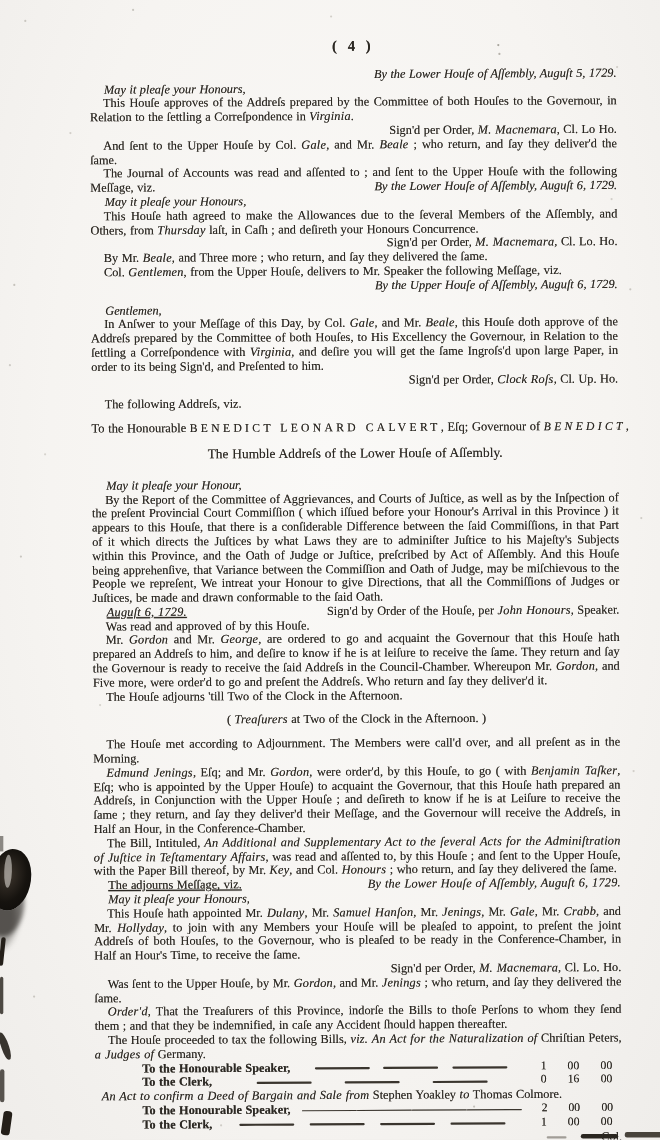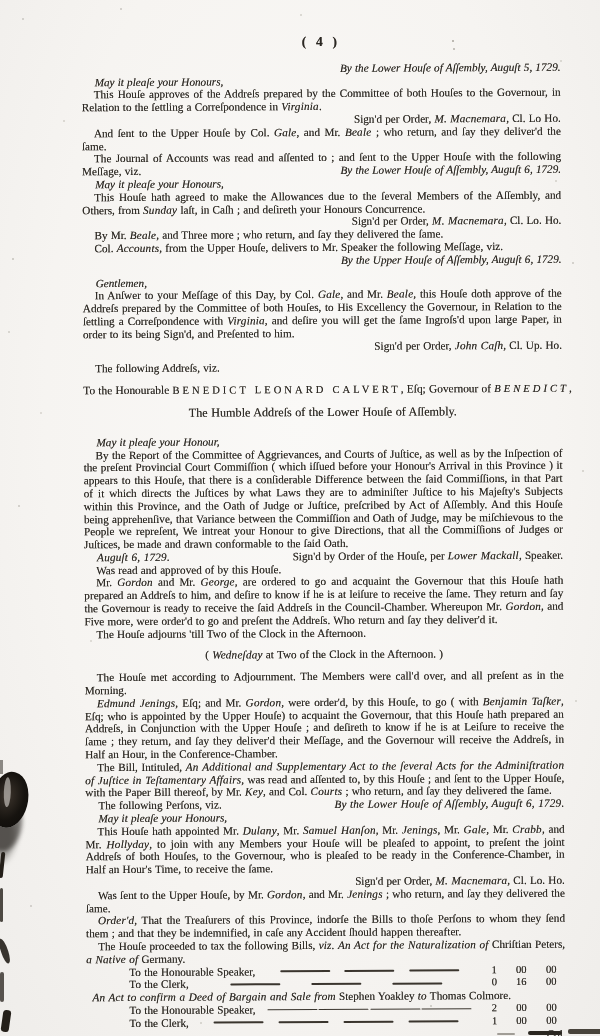--- a/index.html
+++ b/index.html
@@ -50,30 +50,30 @@
     text-shadow:0 0 .35px rgba(45,38,30,.65);
     word-spacing:.4px;
   }
   .pageno{text-align:center;font-size:13.5px;font-weight:bold;letter-spacing:3px;margin-bottom:13px;text-indent:0;}
   .byline{text-align:right;font-style:italic;}
   .pullup{margin-top:-12.8px;}
   .sal{font-style:italic;padding-left:13px;text-align:left;}
   .para{text-indent:12px;}
   .signoff{text-align:right;}
   .dateline{display:flex;justify-content:space-between;}
-  .dl-left{padding-left:13px;white-space:nowrap;}
+  .dl-left{padding-left:13px;white-space:nowrap;text-decoration:underline;}
   .dl-right{white-space:nowrap;}
   .centerline{text-align:center;text-indent:0;}
   .heading-center{text-align:center;font-size:12.2px;text-indent:0;}
   .addrto{text-align:center;font-size:11.4px;white-space:nowrap;text-indent:0;}
   .addrto .ls{letter-spacing:3px;font-size:10.6px;}
   .ls{letter-spacing:3px;}
   .actline{padding-left:6px;text-align:left;}
   .taxrow{display:flex;align-items:center;padding-left:43px;}
-  .tax-label{white-space:nowrap;}
+  .tax-label{white-space:nowrap;font-weight:bold;}
   .tax-dashes{flex:1;display:flex;justify-content:space-evenly;align-items:center;margin:0 10px;}
   .dash{height:1.5px;background:#3a352e;width:50px;border-radius:1px;}
   .amts{display:flex;white-space:nowrap;}
   .amt{display:inline-block;text-align:center;font-size:10.6px;}
   .amt.l{width:22px;} .amt.s{width:32px;} .amt.d{width:28px;}
   .catchword{text-align:right;}
   .sp{margin-top:9px;}
   i{letter-spacing:.2px;}
 </style>
 </head>
@@ -96,54 +96,54 @@
     <div class="pageno">( 4 )</div>
     <div id="blocks">
         <div class="byline">By the Lower Houſe of Aſſembly, Auguſt 5, 1729.</div>
         <div class="sal">May it pleaſe your Honours,</div>
         <div class="para">This Houſe approves of the Addreſs prepared by the Committee of both Houſes to the Governour, in Relation to the ſettling a Correſpondence in <i>Virginia</i>.</div>
         <div class="signoff">Sign'd per Order, <i>M. Macnemara</i>, Cl. Lo Ho.</div>
         <div class="para">And ſent to the Upper Houſe by Col. <i>Gale</i>, and Mr. <i>Beale</i> ; who return, and ſay they deliver'd the ſame.</div>
         <div class="para">The Journal of Accounts was read and aſſented to ; and ſent to the Upper Houſe with the following Meſſage, viz.</div>
         <div class="pullup byline">By the Lower Houſe of Aſſembly, Auguſt 6, 1729.</div>
         <div class="sal">May it pleaſe your Honours,</div>
-        <div class="para">This Houſe hath agreed to make the Allowances due to the ſeveral Members of the Aſſembly, and Others, from <i>Sunday</i> laſt, in Caſh ; and deſireth your Honours Concurrence.</div>
+        <div class="para">This Houſe hath agreed to make the Allowances due to the ſeveral Members of the Aſſembly, and Others, from <i>Thursday</i> laſt, in Caſh ; and deſireth your Honours Concurrence.</div>
         <div class="signoff">Sign'd per Order, <i>M. Macnemara</i>, Cl. Lo. Ho.</div>
         <div class="para">By Mr. <i>Beale</i>, and Three more ; who return, and ſay they delivered the ſame.</div>
-        <div class="para">Col. <i>Accounts</i>, from the Upper Houſe, delivers to Mr. Speaker the following Meſſage, viz.</div>
+        <div class="para">Col. <i>Gentlemen</i>, from the Upper Houſe, delivers to Mr. Speaker the following Meſſage, viz.</div>
         <div class="byline">By the Upper Houſe of Aſſembly, Auguſt 6, 1729.</div>
         <div class="sal sp">Gentlemen,</div>
         <div class="para">In Anſwer to your Meſſage of this Day, by Col. <i>Gale</i>, and Mr. <i>Beale</i>, this Houſe doth approve of the Addreſs prepared by the Committee of both Houſes, to His Excellency the Governour, in Relation to the ſettling a Correſpondence with <i>Virginia</i>, and deſire you will get the ſame Ingroſs'd upon large Paper, in order to its being Sign'd, and Preſented to him.</div>
-        <div class="signoff">Sign'd per Order, <i>John Caſh</i>, Cl. Up. Ho.</div>
+        <div class="signoff">Sign'd per Order, <i>Clock Roſs</i>, Cl. Up. Ho.</div>
         <div class="para sp">The following Addreſs, viz.</div>
         <div class="addrto sp">To the Honourable <span class="ls">BENEDICT LEONARD CALVERT</span>, Eſq; Governour of <i><span class="ls">BENEDICT</span></i>,</div>
         <div class="heading-center sp">The Humble Addreſs of the Lower Houſe of Aſſembly.</div>
         <div class="sal sp" style="margin-top: 16px;">May it pleaſe your Honour,</div>
         <div class="para">By the Report of the Committee of Aggrievances, and Courts of Juſtice, as well as by the Inſpection of the preſent Provincial Court Commiſſion ( which iſſued before your Honour's Arrival in this Province ) it appears to this Houſe, that there is a conſiderable Difference between the ſaid Commiſſions, in that Part of it which directs the Juſtices by what Laws they are to adminiſter Juſtice to his Majeſty's Subjects within this Province, and the Oath of Judge or Juſtice, preſcribed by Act of Aſſembly.  And this Houſe being apprehenſive, that Variance between the Commiſſion and Oath of Judge, may be miſchievous to the People we repreſent,  We intreat your Honour to give Directions, that all the Commiſſions of Judges or Juſtices, be made and drawn conformable to the ſaid Oath.</div>
         <div class="dateline">
           <span class="dl-left"><i>Auguſt 6, 1729.</i></span>
-          <span class="dl-right">Sign'd by Order of the Houſe, per <i>Lower Mackall</i>, Speaker.</span>
+          <span class="dl-right">Sign'd by Order of the Houſe, per <i>John Honours</i>, Speaker.</span>
         </div>
         <div class="para">Was read and approved of by this Houſe.</div>
         <div class="para">Mr. <i>Gordon</i> and Mr. <i>George</i>, are ordered to go and acquaint the Governour that this Houſe hath prepared an Addreſs to him, and deſire to know if he is at leiſure to receive the ſame.  They return and ſay the Governour is ready to receive the ſaid Addreſs in the Council-Chamber. Whereupon Mr. <i>Gordon</i>, and Five more, were order'd to go and preſent the Addreſs.  Who return and ſay they deliver'd it.</div>
         <div class="para">The Houſe adjourns 'till Two of the Clock in the Afternoon.</div>
-        <div class="centerline sp">( <i>Wedneſday</i> at Two of the Clock in the Afternoon. )</div>
+        <div class="centerline sp">( <i>Treaſurers</i> at Two of the Clock in the Afternoon. )</div>
         <div class="para sp">The Houſe met according to Adjournment.  The Members were call'd over, and all preſent as in the Morning.</div>
         <div class="para"><i>Edmund Jenings</i>, Eſq; and Mr. <i>Gordon</i>, were order'd, by this Houſe, to go ( with <i>Benjamin Taſker</i>, Eſq; who is appointed by the Upper Houſe) to acquaint the Governour, that this Houſe hath prepared an Addreſs, in Conjunction with the Upper Houſe ; and deſireth to know if he is at Leiſure to receive the ſame ; they return, and ſay they deliver'd their Meſſage, and the Governour will receive the  Addreſs, in Half an Hour, in the Conference-Chamber.</div>
-        <div class="para">The Bill, Intituled, <i>An Additional and Supplementary Act to the ſeveral Acts for the Adminiſtration of Juſtice in Teſtamentary Affairs</i>, was read and aſſented to, by this Houſe ; and ſent to the Upper Houſe, with the Paper Bill thereof, by Mr. <i>Key</i>, and Col. <i>Courts</i> ; who return, and ſay they delivered the ſame.</div>
+        <div class="para">The Bill, Intituled, <i>An Additional and Supplementary Act to the ſeveral Acts for the Adminiſtration of Juſtice in Teſtamentary Affairs</i>, was read and aſſented to, by this Houſe ; and ſent to the Upper Houſe, with the Paper Bill thereof, by Mr. <i>Key</i>, and Col. <i>Honours</i> ; who return, and ſay they delivered the ſame.</div>
         <div class="dateline">
-          <span class="dl-left">The following Perſons, viz.</span>
+          <span class="dl-left">The adjourns Meſſage, viz.</span>
           <span class="dl-right"><i>By the Lower Houſe of Aſſembly, Auguſt 6, 1729.</i></span>
         </div>
         <div class="sal">May it pleaſe your Honours,</div>
         <div class="para">This Houſe hath appointed Mr. <i>Dulany</i>, Mr. <i>Samuel Hanſon</i>, Mr. <i>Jenings</i>, Mr. <i>Gale</i>, Mr. <i>Crabb</i>, and Mr. <i>Hollyday</i>, to join with any Members your Houſe will be pleaſed to appoint, to preſent the joint Addreſs of both Houſes, to the Governour, who is pleaſed to be ready in the Conference-Chamber, in Half an Hour's Time, to receive the ſame.</div>
         <div class="signoff">Sign'd per Order, <i>M. Macnemara</i>, Cl. Lo. Ho.</div>
         <div class="para">Was ſent to the Upper Houſe, by Mr. <i>Gordon</i>, and Mr. <i>Jenings</i> ; who return, and ſay they delivered the ſame.</div>
         <div class="para"><i>Order'd</i>, That the Treaſurers of this Province, indorſe the Bills to thoſe Perſons to whom they ſend them ; and that they be indemnified, in caſe any Accident ſhould happen thereafter.</div>
-        <div class="para">The Houſe proceeded to tax the following Bills, <i>viz. An Act for the Naturalization of</i> Chriſtian Peters, <i>a Native of</i> Germany.</div>
+        <div class="para">The Houſe proceeded to tax the following Bills, <i>viz. An Act for the Naturalization of</i> Chriſtian Peters, <i>a Judges of</i> Germany.</div>
         <div class="taxrow">
           <span class="tax-label">To the Honourable Speaker,</span>
           <span class="tax-dashes">
             <span class="dash"></span>
             <span class="dash"></span>
             <span class="dash"></span>
           </span>
           <span class="amts">
             <span class="amt l">1</span>
             <span class="amt s">00</span>

